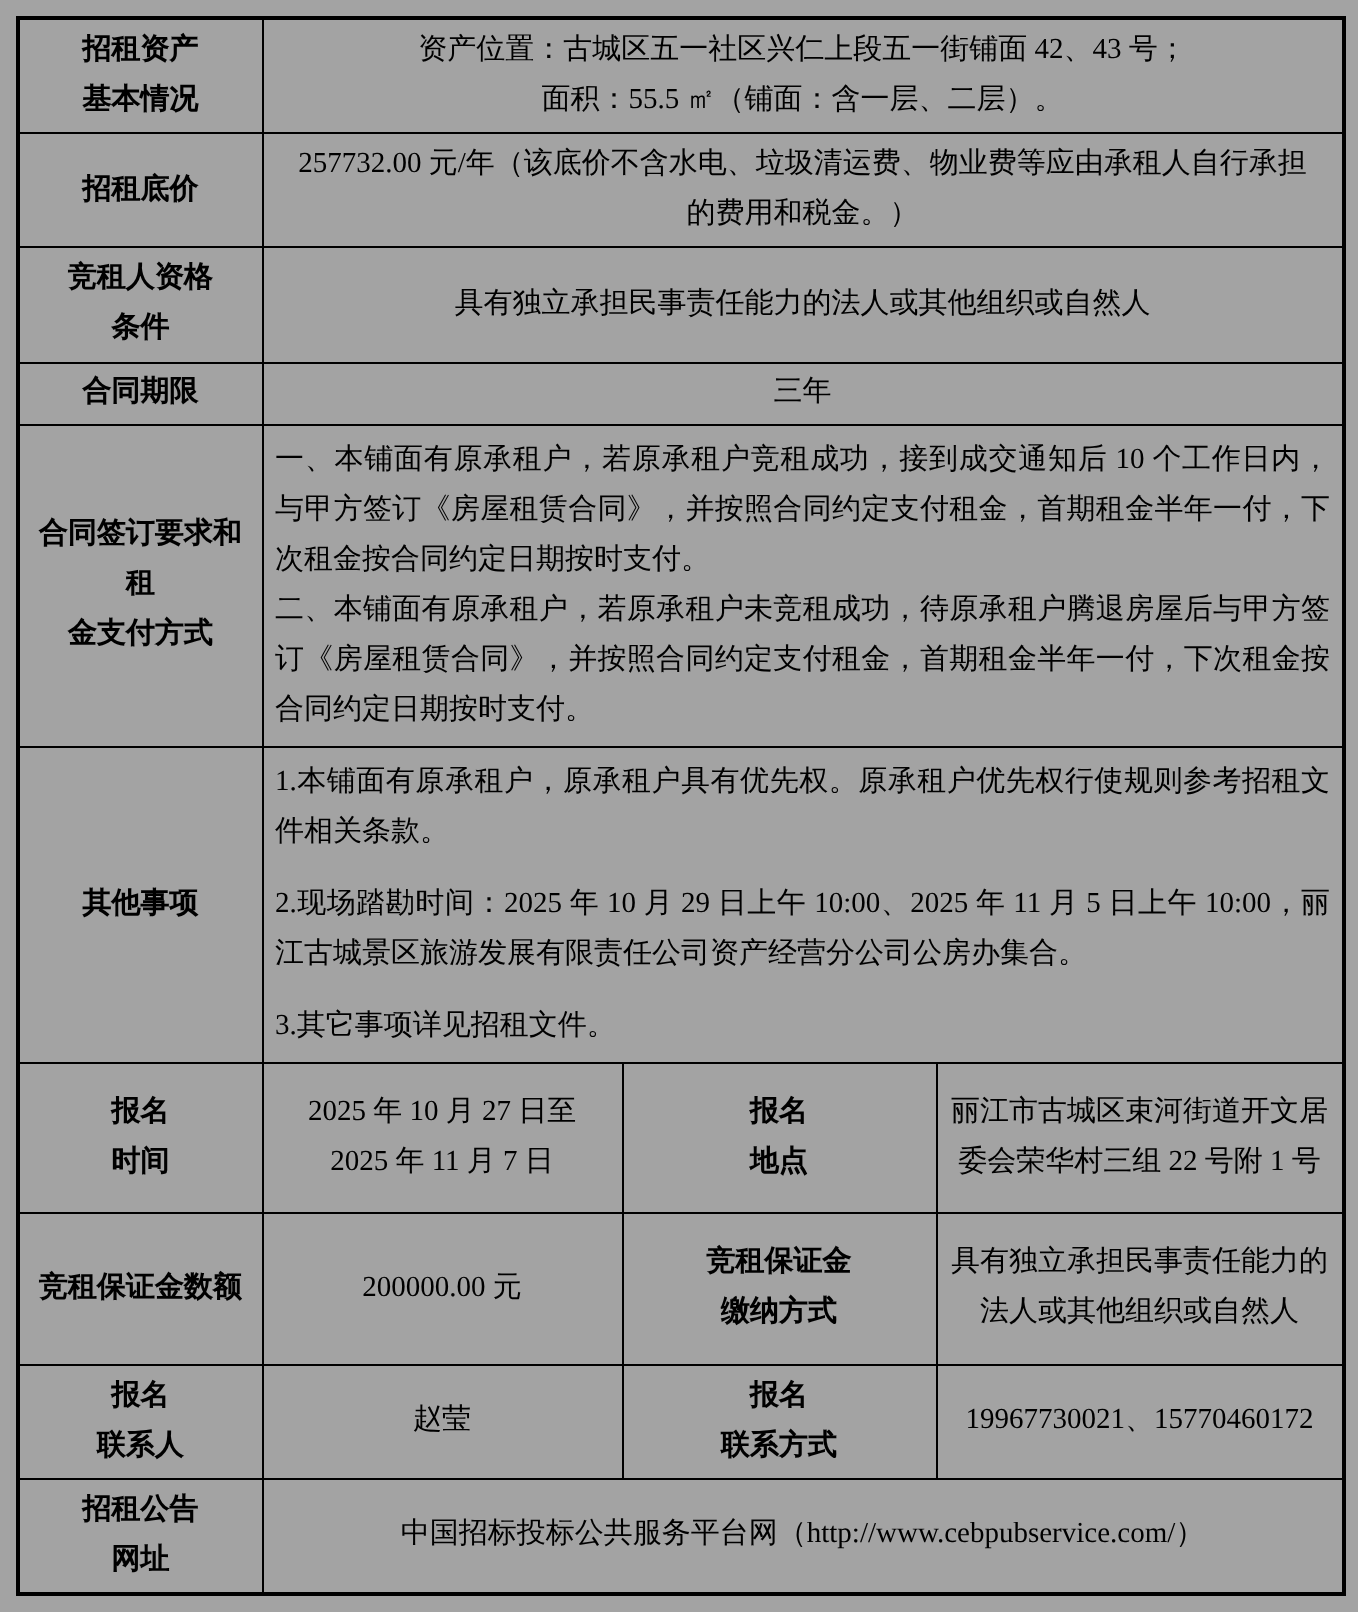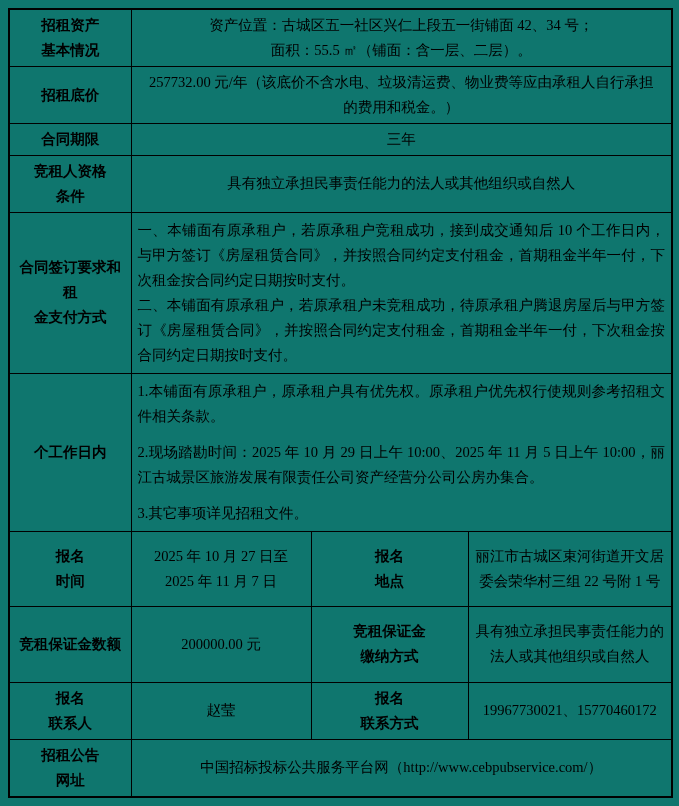--- a/index.html
+++ b/index.html
@@ -7,21 +7,21 @@
     padding: 0;
     background: #ffffff;
     font-family: "Liberation Serif", "DejaVu Serif", serif;
     color: #000000;
   }
   .page {
     width: 679px;
     height: 806px;
     box-sizing: border-box;
     padding: 8px;
-    background: #0f766e;
+    background: #a3a3a3;
     overflow: hidden;
   }
   table.doc {
     border-collapse: collapse;
     table-layout: fixed;
     width: 663px;
     height: 790px;
   }
   table.doc td {
     border: 1px solid #000000;
@@ -71,51 +71,51 @@
       <col style="width:122px">
       <col style="width:180px">
       <col style="width:157px">
       <col style="width:204px">
     </colgroup>
 
     <tbody>
         <tr style="height:54px">
       <td class="lbl">招租资产
 基本情况</td>
-      <td colspan="3" class="center pre">资产位置：古城区五一社区兴仁上段五一街铺面 42、34 号；
+      <td colspan="3" class="center pre">资产位置：古城区五一社区兴仁上段五一街铺面 42、43 号；
 面积：55.5 ㎡（铺面：含一层、二层）。</td>
     </tr>
 
     <tr style="height:55px">
       <td class="lbl">招租底价</td>
       <td colspan="3" class="center" style="padding:2px 14px">257732.00 元/年（该底价不含水电、垃圾清运费、物业费等应由承租人自行承担的费用和税金。）</td>
     </tr>
 
-    <tr style="height:29px">
-      <td class="lbl">合同期限</td>
-      <td colspan="3" class="center">三年</td>
-    </tr>
-
     <tr style="height:46px">
       <td class="lbl">竞租人资格
 条件</td>
       <td colspan="3" class="center">具有独立承担民事责任能力的法人或其他组织或自然人</td>
+    </tr>
+
+    <tr style="height:29px">
+      <td class="lbl">合同期限</td>
+      <td colspan="3" class="center">三年</td>
     </tr>
 
     <tr style="height:143px">
       <td class="lbl">合同签订要求和租
 金支付方式</td>
       <td colspan="3" class="just">
         <p>一、本铺面有原承租户，若原承租户竞租成功，接到成交通知后 10 个工作日内，与甲方签订《房屋租赁合同》，并按照合同约定支付租金，首期租金半年一付，下次租金按合同约定日期按时支付。</p>
         <p>二、本铺面有原承租户，若原承租户未竞租成功，待原承租户腾退房屋后与甲方签订《房屋租赁合同》，并按照合同约定支付租金，首期租金半年一付，下次租金按合同约定日期按时支付。</p>
       </td>
     </tr>
 
     <tr style="height:148px">
-      <td class="lbl">个工作日内</td>
+      <td class="lbl">其他事项</td>
       <td colspan="3" class="just">
         <p class="gap">1.本铺面有原承租户，原承租户具有优先权。原承租户优先权行使规则参考招租文件相关条款。</p>
         <p class="gap">2.现场踏勘时间：2025 年 10 月 29 日上午 10:00、2025 年 11 月 5 日上午 10:00，丽江古城景区旅游发展有限责任公司资产经营分公司公房办集合。</p>
         <p>3.其它事项详见招租文件。</p>
       </td>
     </tr>
 
 
     <tr style="height:72px">
       <td class="lbl">报名

